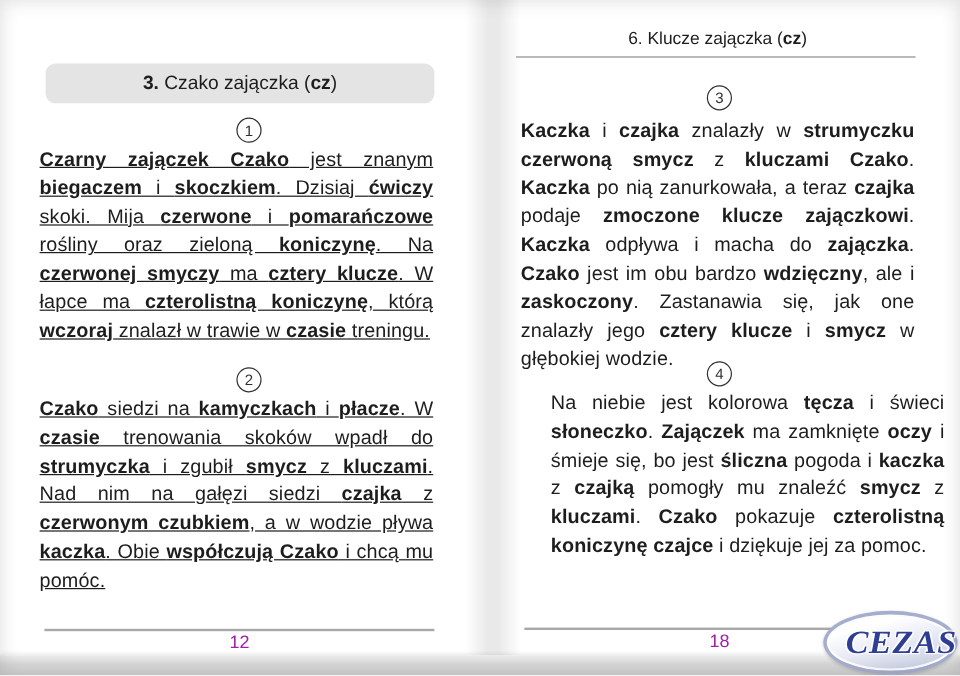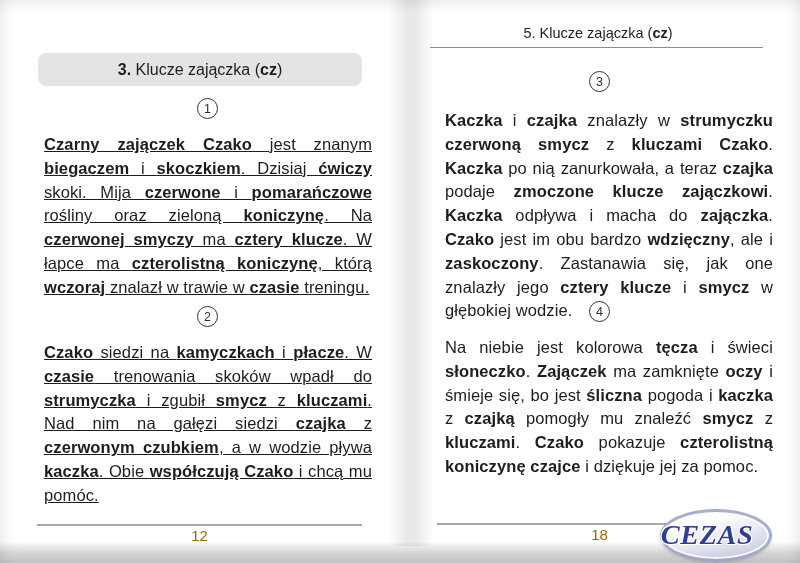--- a/index.html
+++ b/index.html
@@ -34,76 +34,76 @@
     position:absolute; width:21px; height:21px; box-sizing:border-box;
     border:1.5px solid #2f2f2f; border-radius:50%; background:#fff;
     display:flex; align-items:center; justify-content:center;
     font-size:12.5px; color:#2f2f2f;
   }
   .c1 { left:197px; top:98px; }
   .c2 { left:197px; top:306px; }
   .c3 { left:589px; top:71px; }
   .c4 { left:589px; top:301px; }
   .story {
-    position:absolute; margin:12px; text-align:justify;
+    position:absolute; margin:1px; text-align:justify;
     font-size:16.5px; line-height:23.8px; letter-spacing:0.1px;
   }
   .story b { font-weight:700; }
   .p1 { left:32px;  top:121px; width:328px;text-decoration:underline; }
   .p2 { left:32px;  top:329px; width:328px;text-decoration:underline; }
   .p3 { left:433px; top:97px;  width:328px; }
-  .p4 { left:433px; top:324px; width:328px; }
+  .p4 { left:458px; top:324px; width:328px; }
   .footer-rule { position:absolute; height:2px; background:#a8a8a8; }
   .fr-left  { left:37px;  top:524px; width:325px; }
   .fr-right { left:437px; top:523px; width:325px; height:1.5px; }
-  .page-num { position:absolute; text-align:center; font-size:15px; color:#a16207; }
+  .page-num { position:absolute; text-align:center; font-size:15px; color:#a21caf; }
   .pn-left  { left:37px;  top:527px; width:325px; }
   .pn-right { left:437px; top:526px; width:325px; }
   .logo {
-    position:absolute; left:660px; top:509px; width:112px; height:53px; box-sizing:border-box;
+    position:absolute; left:686px; top:509px; width:112px; height:53px; box-sizing:border-box;
     border:3px solid #a6aecd; border-radius:50%;
     background:linear-gradient(165deg, #ffffff 25%, #e6e9f3 55%, #bfc6dd 100%);
     box-shadow: inset 0 0 0 2px #fdfdff, 0 1px 3px rgba(0,0,0,0.18);
-    display:flex; align-items:center; justify-content:flex-start;
+    display:flex; align-items:center; justify-content:flex-end;
   }
   .logo-text {
     font-family:"Liberation Serif", serif; font-style:italic; font-weight:700;
     font-size:27px; letter-spacing:0.5px; color:#2f3e93; transform:scaleX(1.05);
     text-shadow:-1px -1px 0 #fff, 1px -1px 0 #fff, -1px 1px 0 #fff, 1px 1px 0 #fff, 0 0 3px #fff;
   }
 </style>
 </head>
 <body>
 
 <div class="photo">
 
   <div class="gutter"></div>
   <div class="bottom-strip"></div>
 
   <section>
     <div class="pill">
-      <span><b>3.</b><span> Klucze zajączka (</span><b>cz</b><span>)</span></span>
+      <span><b>3.</b><span> Czako zajączka (</span><b>cz</b><span>)</span></span>
     </div>
 
     <div class="circle c1">
       <span>1</span>
     </div>
     <p class="story p1"><b>Czarny zajączek Czako</b><span> jest znanym </span><b>biegaczem</b><span> i </span><b>skoczkiem</b><span>. Dzisiaj </span><b>ćwiczy</b><span> skoki. Mija </span><b>czerwone</b><span> i </span><b>pomarańczowe</b><span> rośliny oraz zieloną </span><b>koniczynę</b><span>. Na </span><b>czerwonej smyczy</b><span> ma </span><b>cztery klucze</b><span>. W łapce ma </span><b>czterolistną koniczynę</b><span>, którą </span><b>wczoraj</b><span> znalazł w trawie w </span><b>czasie</b><span> treningu.</span></p>
 
     <div class="circle c2">
       <span>2</span>
     </div>
     <p class="story p2"><b>Czako</b><span> siedzi na </span><b>kamyczkach</b><span> i </span><b>płacze</b><span>. W </span><b>czasie</b><span> trenowania skoków wpadł do </span><b>strumyczka</b><span> i zgubił </span><b>smycz</b><span> z </span><b>kluczami</b><span>. Nad nim na gałęzi siedzi </span><b>czajka</b><span> z </span><b>czerwonym czubkiem</b><span>, a w wodzie pływa </span><b>kaczka</b><span>. Obie </span><b>współczują Czako</b><span> i chcą mu pomóc.</span></p>
 
     <div class="footer-rule fr-left"></div>
     <div class="page-num pn-left">12</div>
   </section>
 
   <section>
-    <div class="running-head"><span>5. Klucze zajączka (</span><b>cz</b><span>)</span></div>
+    <div class="running-head"><span>6. Klucze zajączka (</span><b>cz</b><span>)</span></div>
     <div class="head-rule"></div>
 
     <div class="circle c3">
       <span>3</span>
     </div>
     <p class="story p3"><b>Kaczka</b><span> i </span><b>czajka</b><span> znalazły w </span><b>strumyczku czerwoną smycz</b><span> z </span><b>kluczami Czako</b><span>. </span><b>Kaczka</b><span> po nią zanurkowała, a teraz </span><b>czajka</b><span> podaje </span><b>zmoczone klucze zajączkowi</b><span>. </span><b>Kaczka</b><span> odpływa i macha do </span><b>zajączka</b><span>. </span><b>Czako</b><span> jest im obu bardzo </span><b>wdzięczny</b><span>, ale i </span><b>zaskoczony</b><span>. Zastanawia się, jak one znalazły jego </span><b>cztery klucze</b><span> i </span><b>smycz</b><span> w głębokiej wodzie.</span></p>
 
     <div class="circle c4">
       <span>4</span>
     </div>

